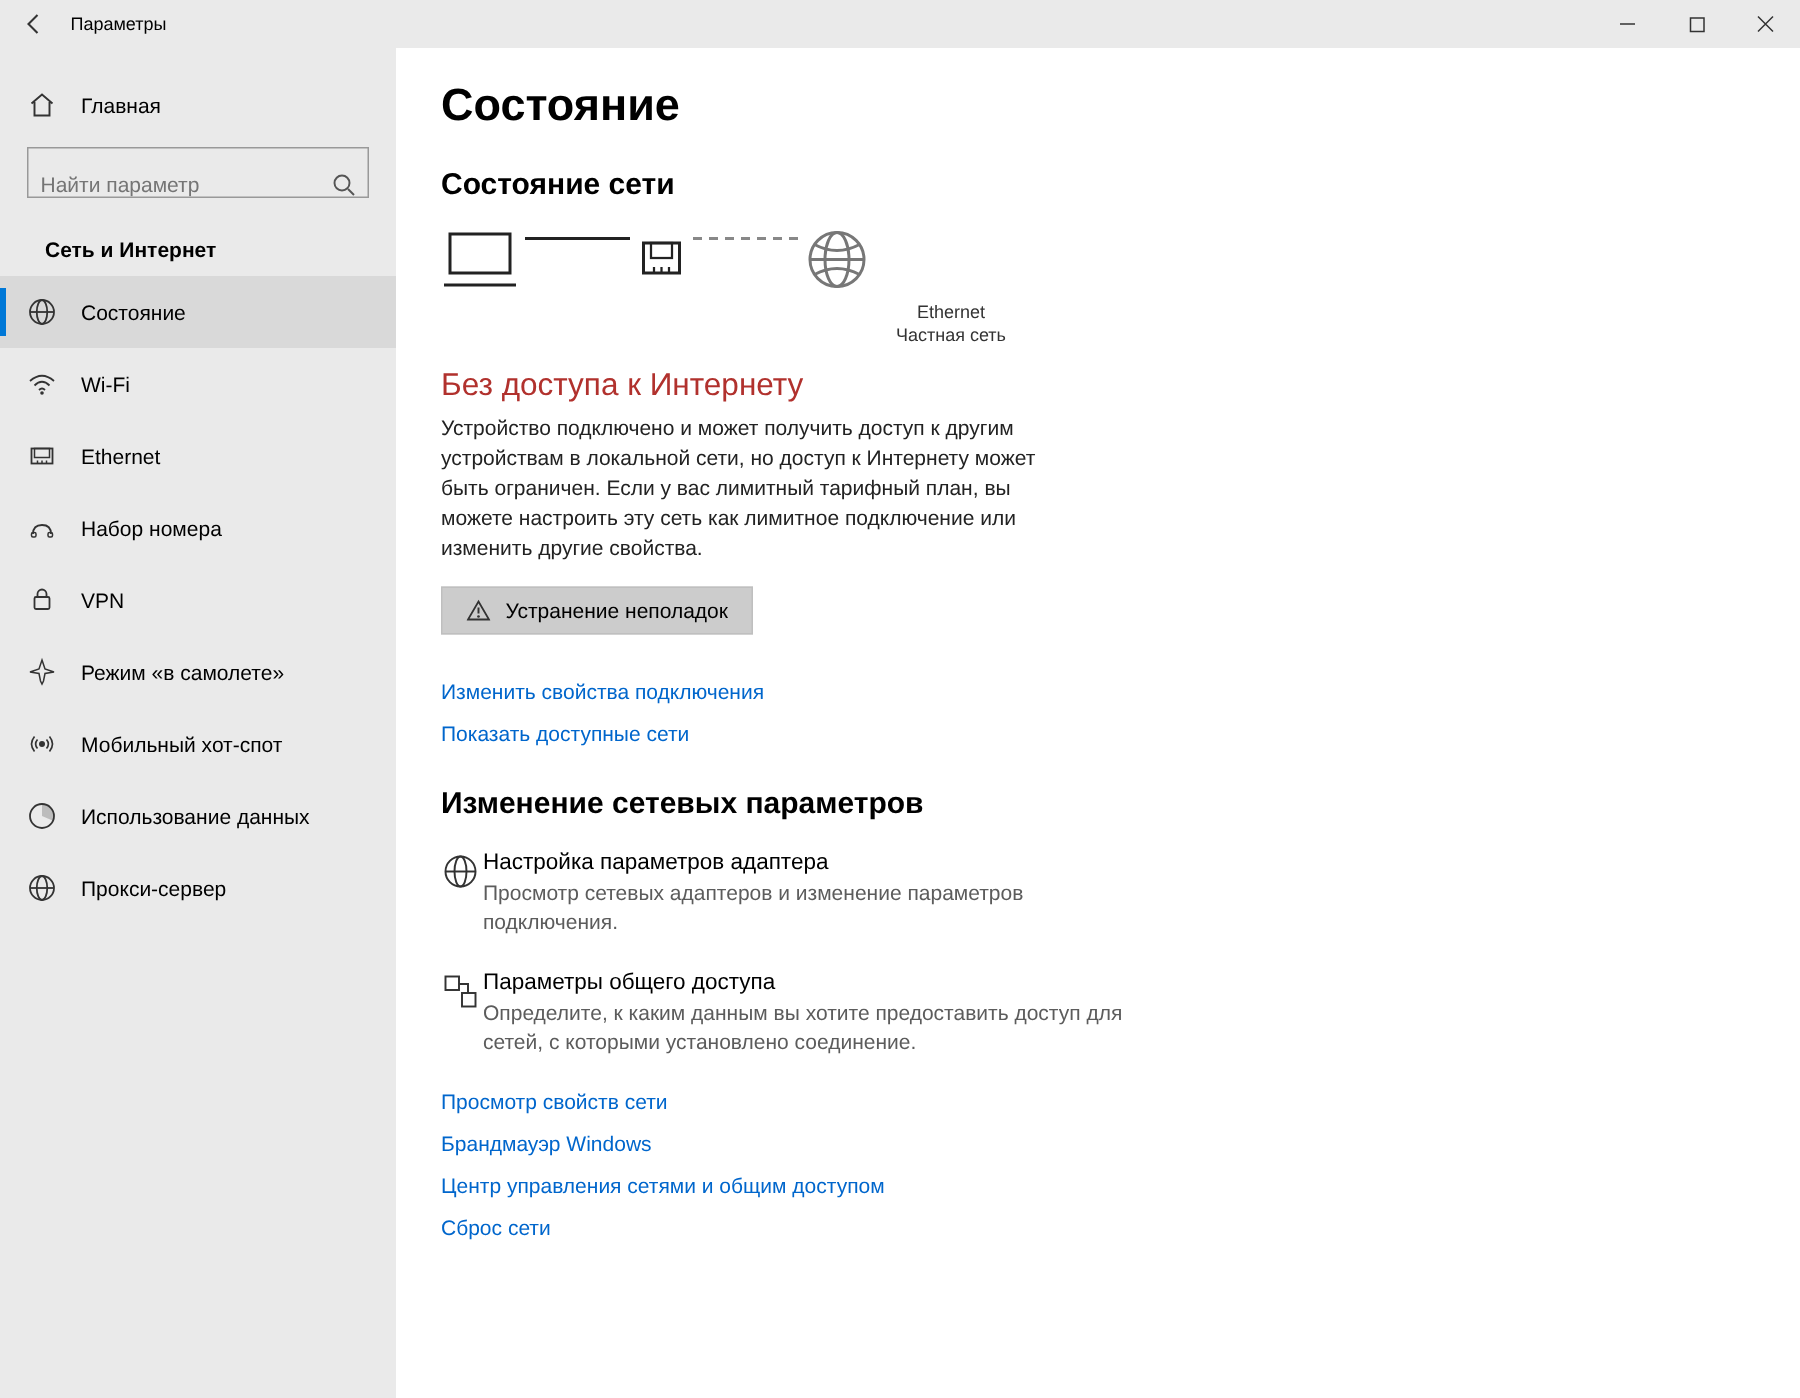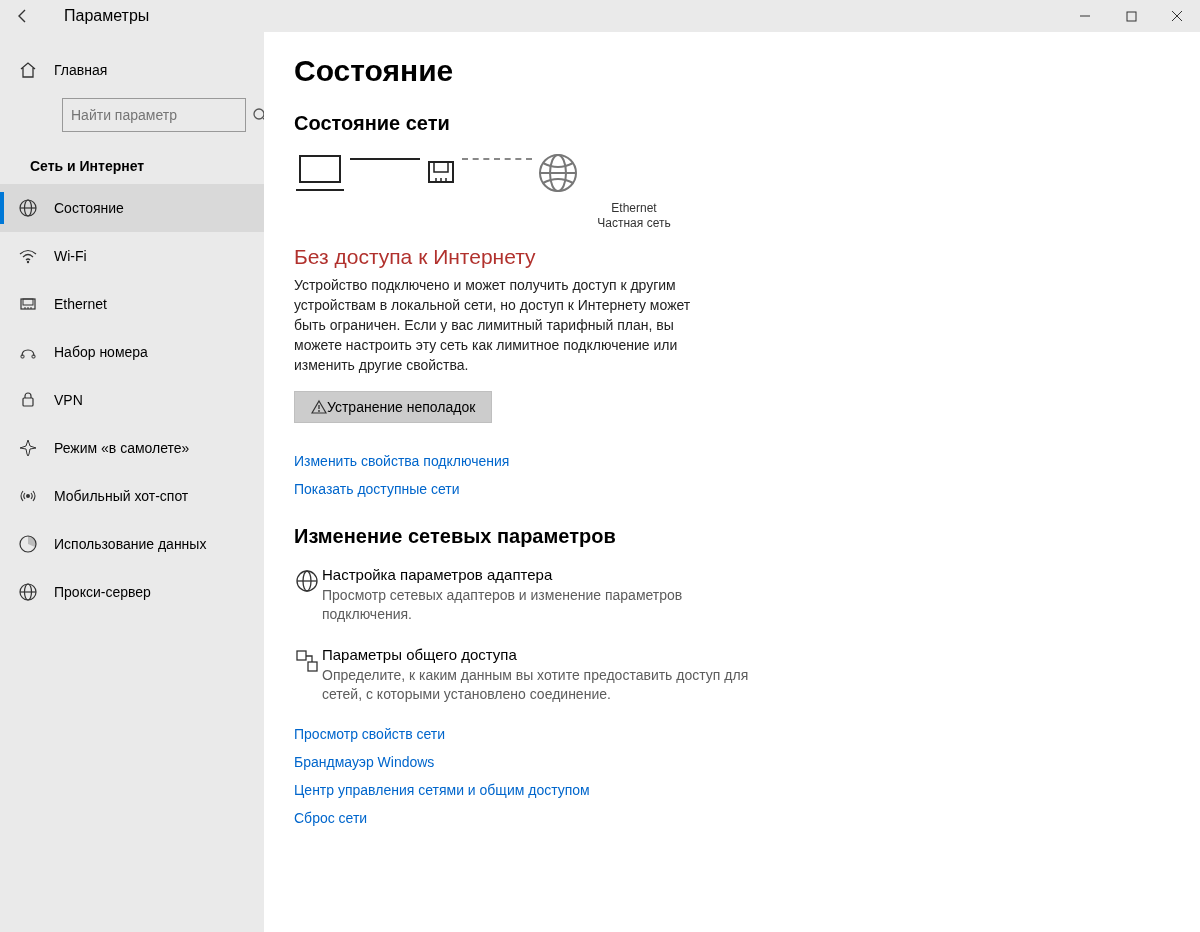--- a/index.html
+++ b/index.html
@@ -17,43 +17,42 @@
     height: 32px;
     display: flex;
     align-items: center;
     background: #eaeaea;
     position: relative;
   }
   .titlebar-back {
     width: 46px; height:32px; display:flex; align-items:center; justify-content:center;
     cursor:pointer;
   }
-  .titlebar-title { font-size: 16px; color:#000; margin-left:18px;}
+  .titlebar-title { font-size: 12px; color:#000; margin-left:1px;}
   .win-controls { position:absolute; right:0; top:0; display:flex; }
   .win-btn { width:46px; height:32px; display:flex; align-items:center; justify-content:center; cursor:pointer;}
   .body { flex:1; display:flex; }
   .sidebar {
     width: 264px;
     background: #eaeaea;
     padding-top: 20px;
     display:flex; flex-direction:column;
   }
   .home-row {
     display:flex; align-items:center; gap:16px;
     padding: 8px 18px;
     font-size:14px; cursor:pointer;
   }
   .search-wrap { padding: 10px 18px 6px 18px; }
   .search-box {
-    display:flex; align-items:center;
+    display:flex; align-items:flex-end;
     border:1px solid #999;
     background:#eaeaea;
     height:34px;
     padding:0 8px;
-    margin-left:44px;
   }
   .search-box input {
     flex:1; border:none; background:transparent; outline:none;
     font-size:14px; color:#555;
   }
   .group-label { padding: 20px 18px 10px 30px; font-size:14px; font-weight:600; }
   .nav { display:flex; flex-direction:column; }
   .nav-item {
     display:flex; align-items:center; gap:16px;
     height:48px; padding:0 18px; cursor:pointer;
@@ -74,21 +73,21 @@
   .page-title { font-size:30px; font-weight:600; margin-bottom:24px;}
   .section-title { font-size:20px; font-weight:600; margin-bottom:16px; }
   .diagram { display:flex; align-items:center; gap:0; margin: 10px 0 6px 0;}
   .diagbox { display:flex; flex-direction:column; align-items:center;}
   .conn-solid { border-top:2px solid #222; width:70px; margin:0 4px; transform:translateY(-14px);}
   .conn-dashed { border-top:2px dashed #888; width:70px; margin:0 4px; transform:translateY(-14px);}
   .diaglabels { text-align:center; font-size:12px; line-height:15px; color:#333; margin-bottom:14px; padding-left:120px;}
   .status-red { color:#b1312d; font-size:21px; margin:12px 0 6px 0;}
   .status-desc { font-size:14px; line-height:20px; max-width:400px; color:#222; margin-bottom:16px;}
   .troubleshoot-btn {
-    display:inline-flex; align-items:center; 
+    display:inline-flex; align-items:center; gap:10px;
     background:#ccc; border:1px solid #bfbfbf;
     padding: 7px 16px; font-size:14px; cursor:pointer;
     margin-bottom:18px;
   }
   .link { color:#0066cc; font-size:14px; cursor:pointer; display:block; margin:12px 0; }
   .section-title2 { font-size:20px; font-weight:600; margin:28px 0 18px 0; }
   .option-row { display:flex; margin-bottom:22px; cursor:pointer; max-width:460px;}
   .option-icon { width:28px; flex-shrink:0; padding-top:2px;}
   .option-title { font-size:15px; color:#000; }
   .option-desc { font-size:14px; color:#5c5c5c; line-height:19px; margin-top:3px;}

